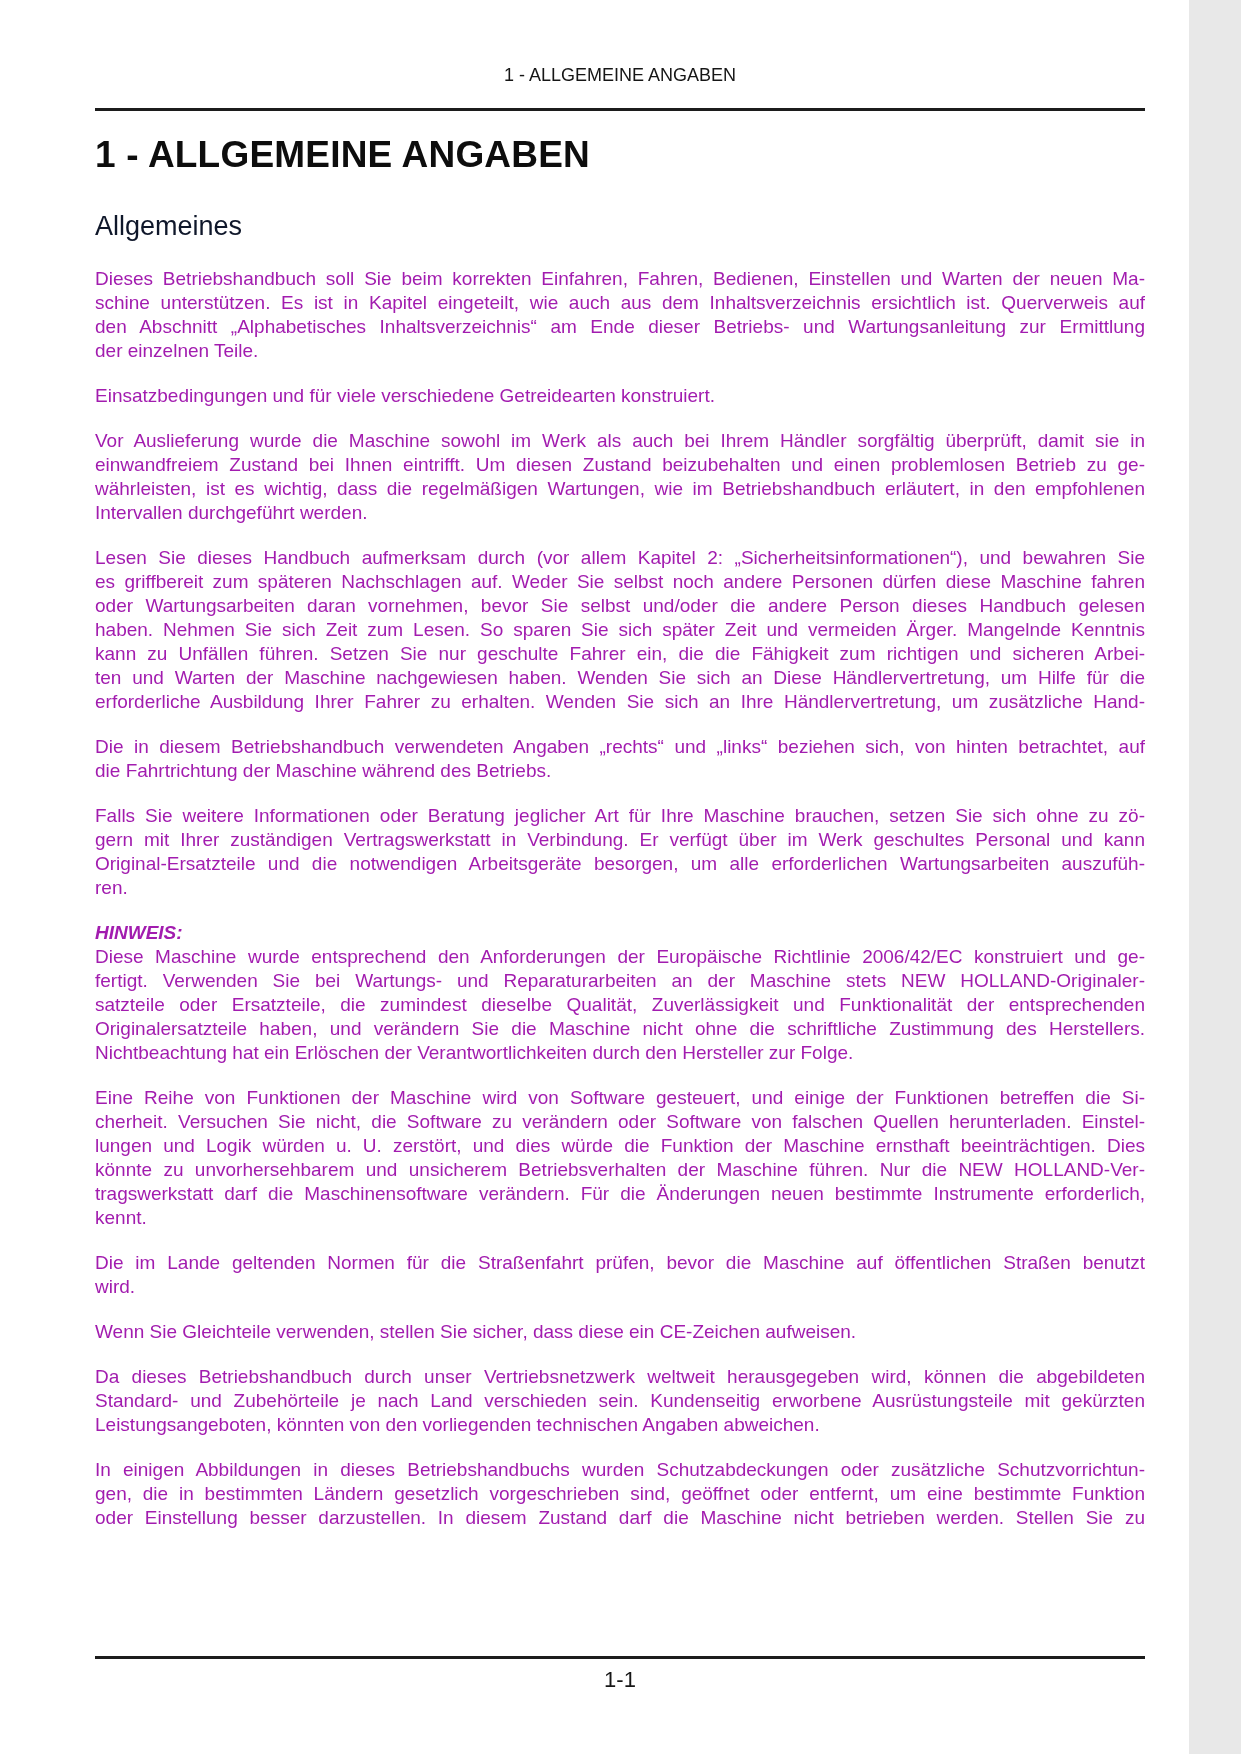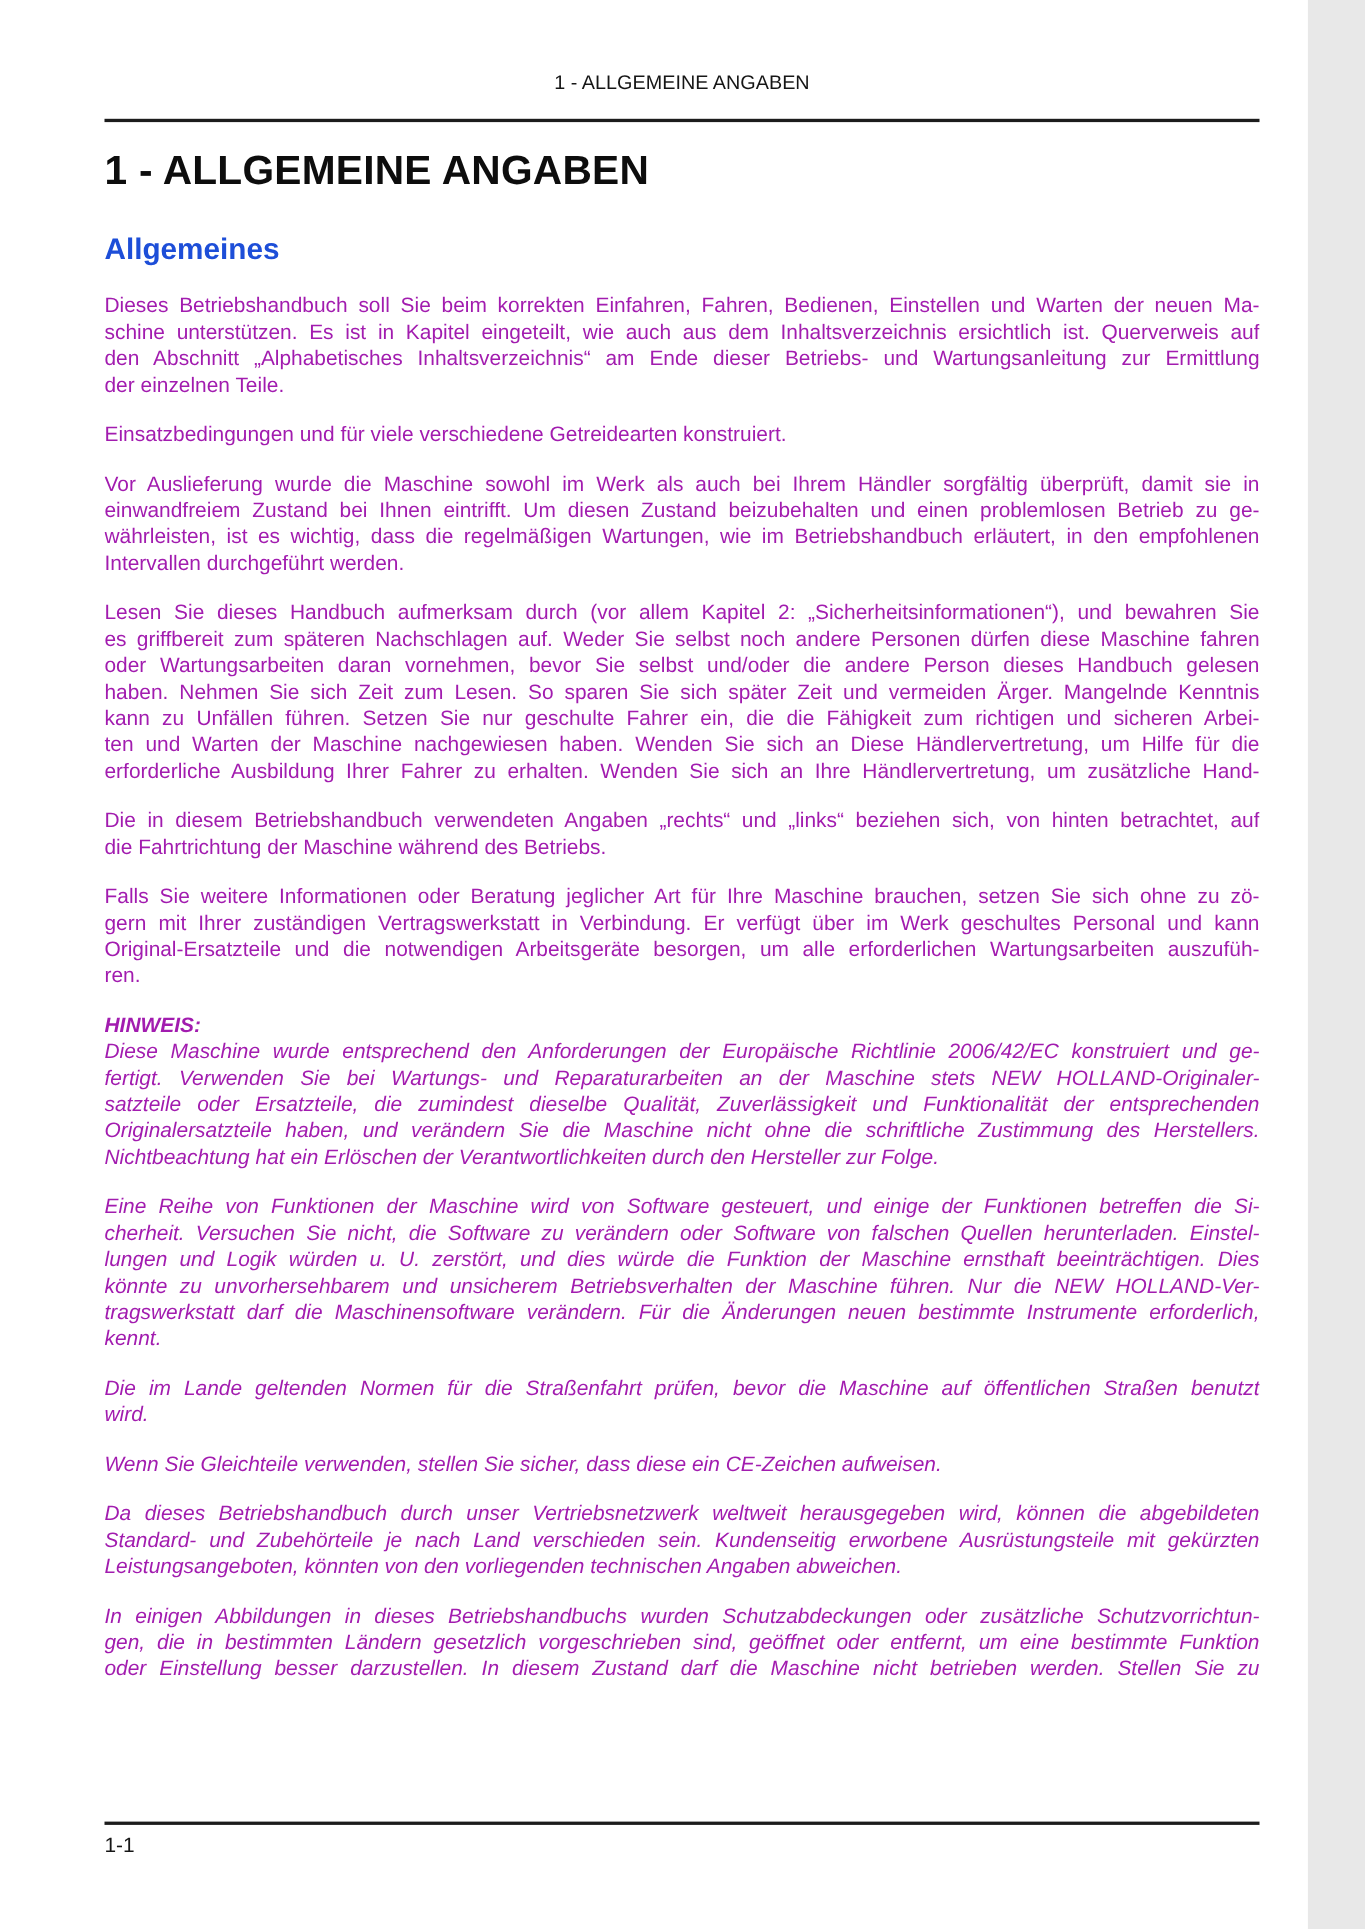--- a/index.html
+++ b/index.html
@@ -33,48 +33,49 @@
     font-size: 37px;
     font-weight: bold;
     line-height: 1;
     letter-spacing: 0.2px;
     color: #0d0d0d;
   }
   .section-heading {
     position: absolute;
     top: 213px; left: 95px;
     font-size: 27px;
-    font-weight: bold;
+    font-weight: normal;
     line-height: 1;
-    color: #1d4ed8;
+    color: #0f172a;
   }
   .body-text {
     position: absolute;
     top: 267px; left: 95px; width: 1050px;
     font-size: 19px;
     color: #a21caf;
   }
   .para { margin: 0 0 21px 0; }
   .para.no-gap { margin-bottom: 0; }
   .para:last-child { margin-bottom: 0; }
-  .para.italic { font-style: italic; }
+  .para.italic { }
   .para.note-label { font-style: italic; font-weight: bold; }
   .line {
     height: 24px;
     line-height: 24px;
     text-align: justify;
     overflow: hidden;
   }
   .line::after { content: ""; display: inline-block; width: 100%; height: 0; }
   .line.last { text-align: left; }
   .line.last::after { content: none; }
   .page-number {
     position: absolute;
     top: 1669px; left: 95px; width: 1050px;
-    font-size: 19px;
+    text-align: center;
+    font-size: 22px;
     line-height: 1;
     color: #161616;
   }
 </style>
 </head>
 <body>
 
 <div class="page">
   <div class="running-header">1 - ALLGEMEINE ANGABEN</div>
   <div class="rule header-rule"></div>

